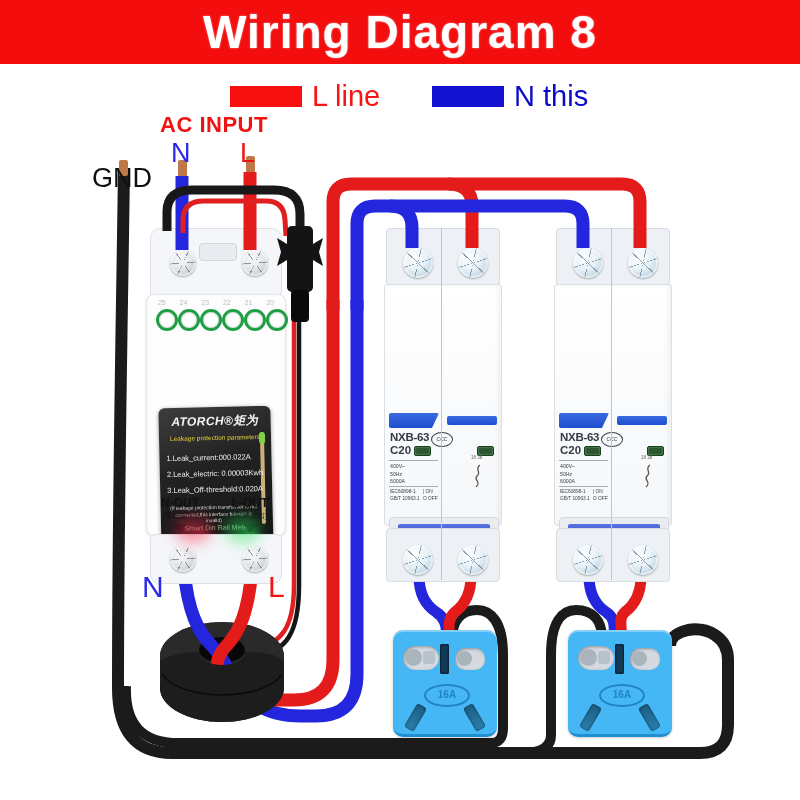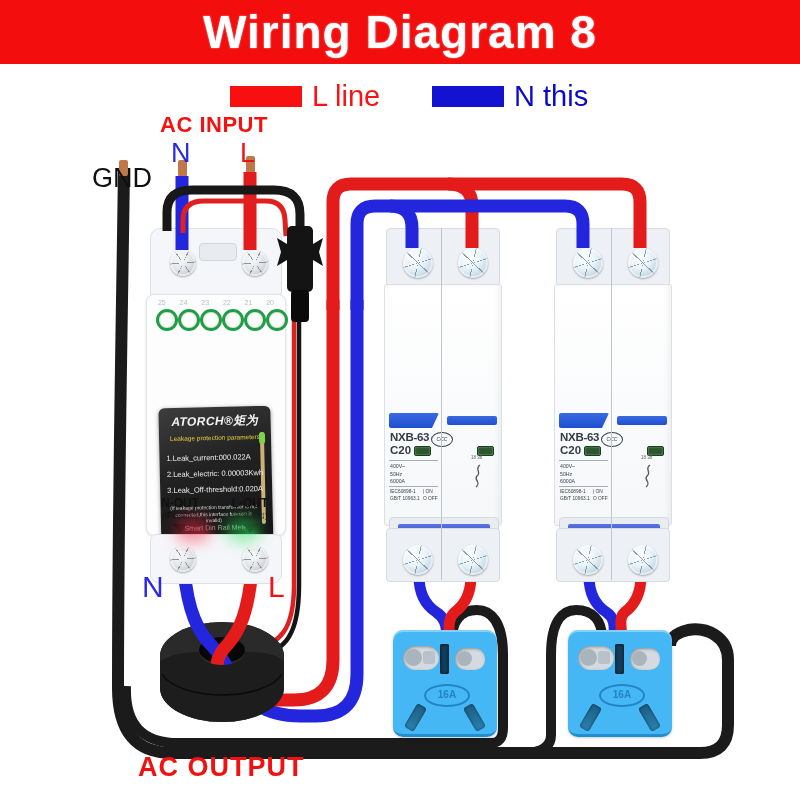--- a/index.html
+++ b/index.html
@@ -382,14 +382,13 @@
   <div id="lg-n" class="lbl">N this</div>
 
   <div id="acin" class="lbl">AC INPUT</div>
   <div id="gnd" class="lbl">GND</div>
   <div id="nin" class="lbl">N</div>
   <div id="lin" class="lbl">L</div>
 
   <div id="nout-big" class="lbl">N</div>
   <div id="lout-big" class="lbl">L</div>
 
-  <div id="acout" class="lbl">AC OUTPUT</div>
 </div>
 
 </body></html>

